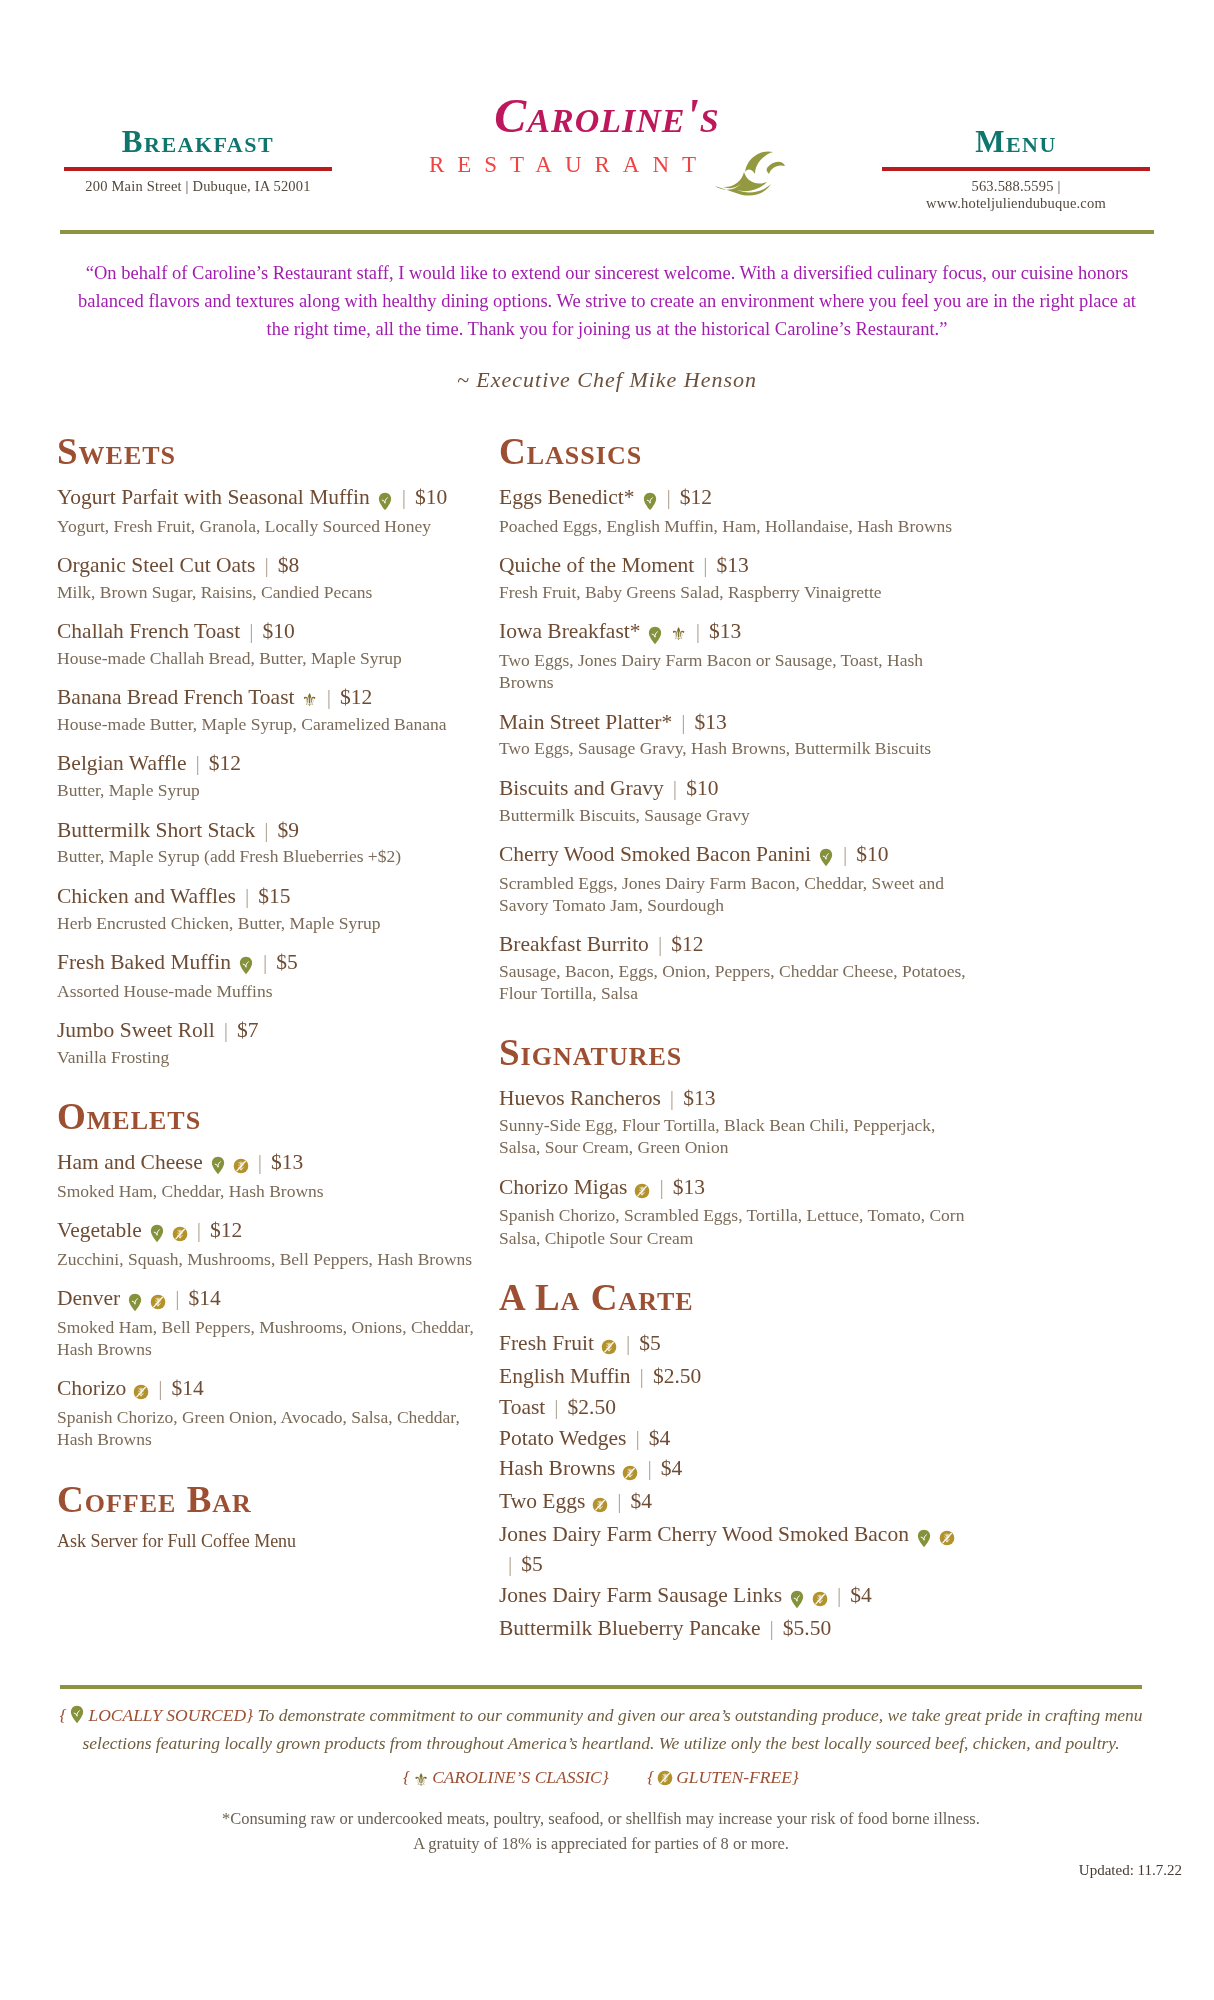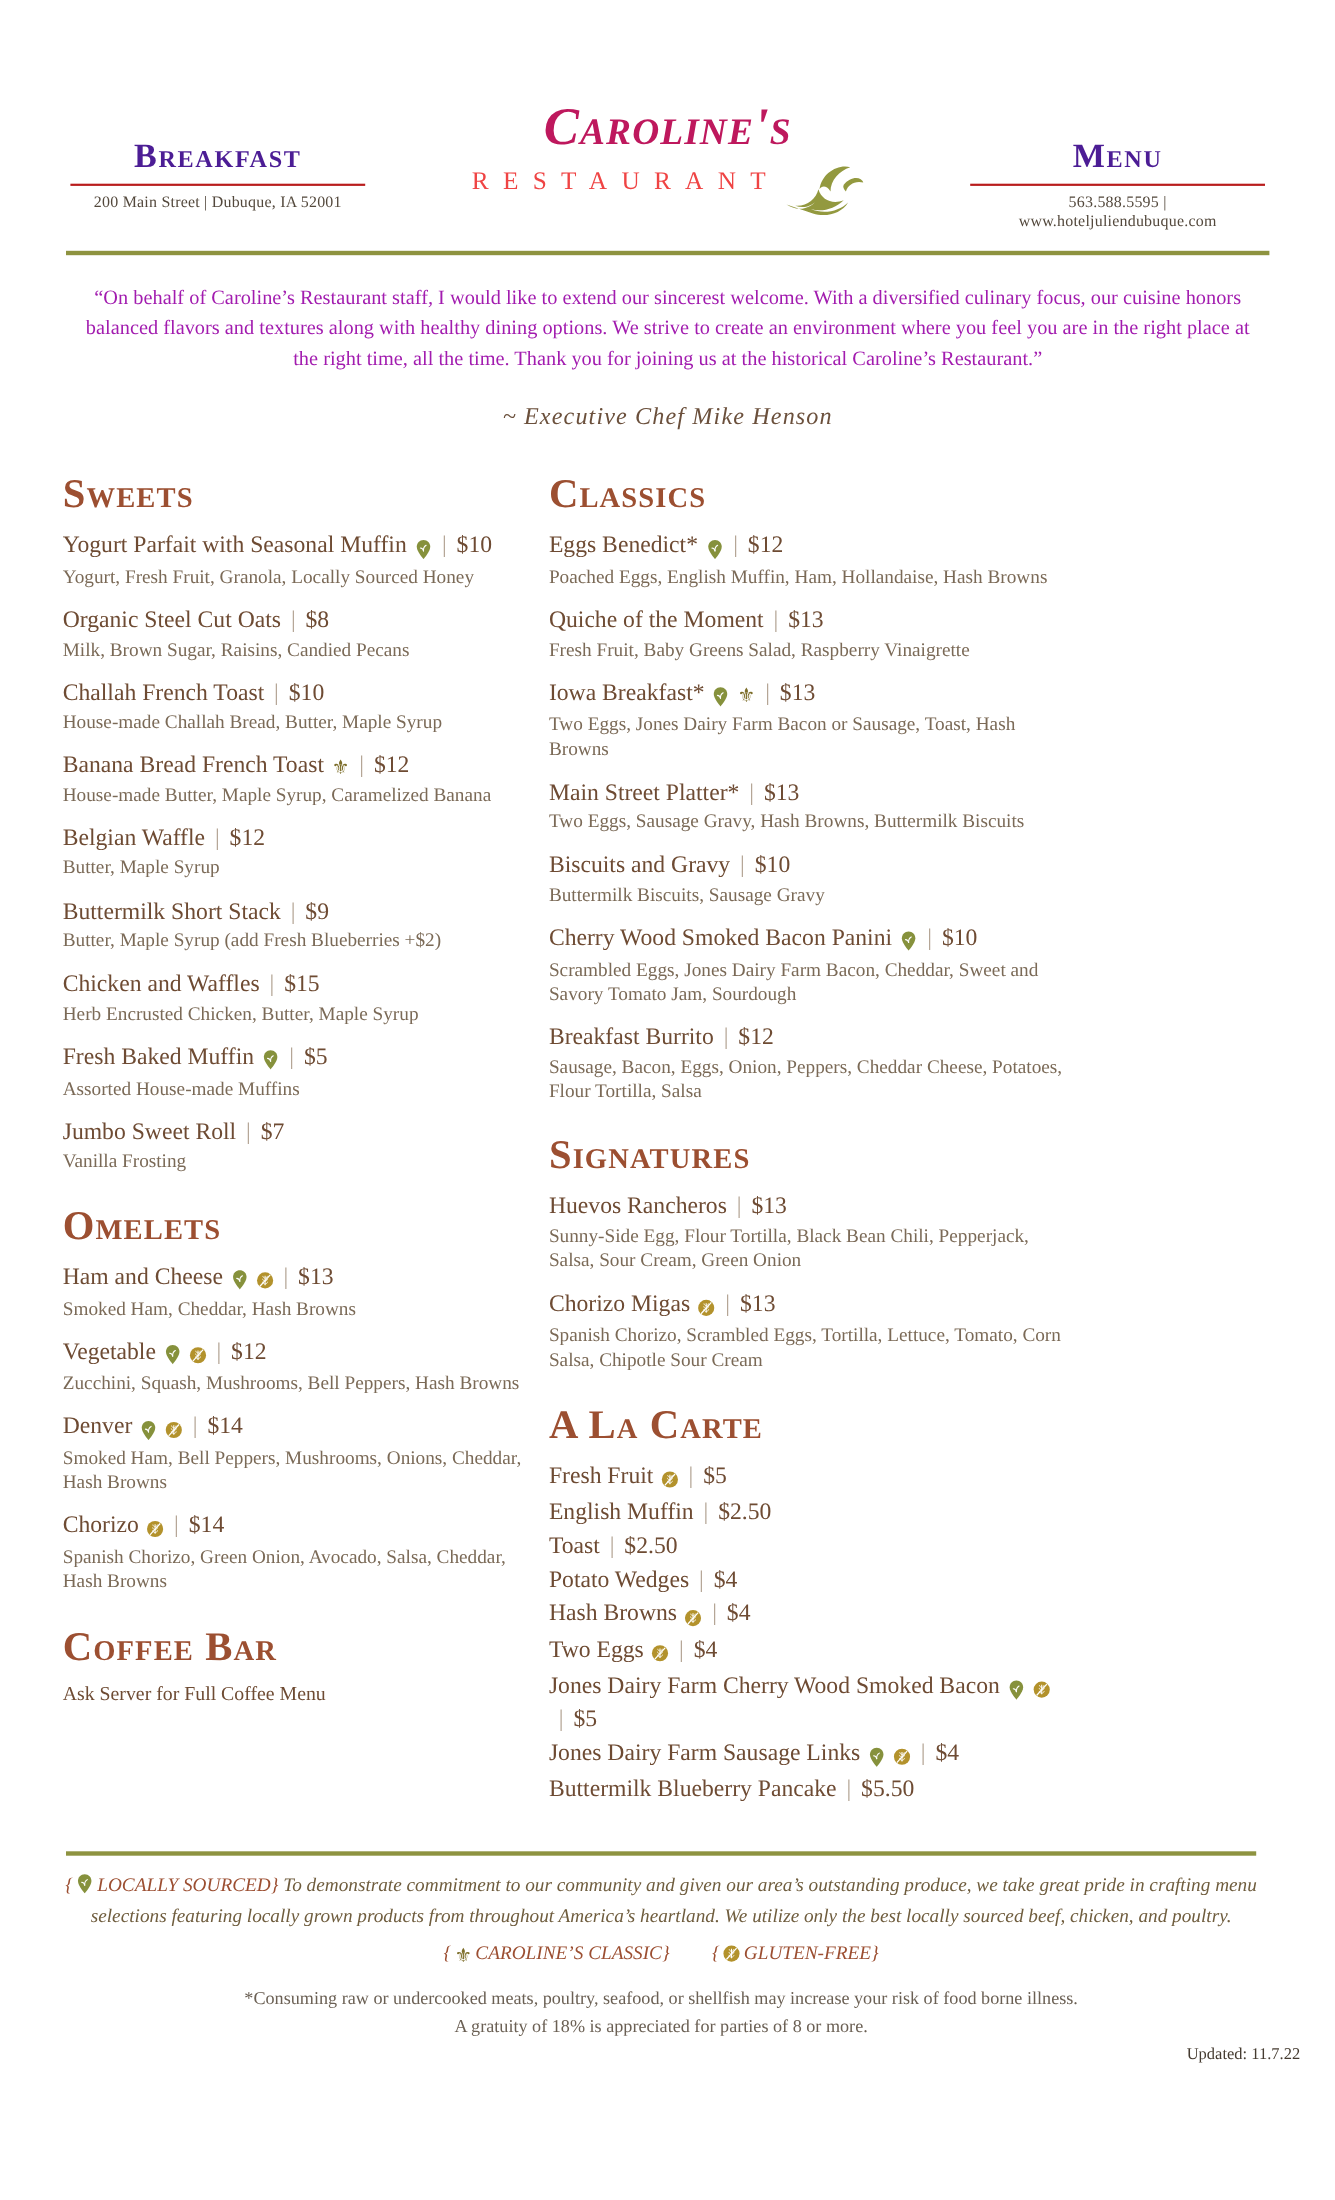--- a/index.html
+++ b/index.html
@@ -2,21 +2,21 @@
 <html><head>
 <meta charset="utf-8">
 <style>
   * { margin:0; padding:0; box-sizing:border-box; }
   body { background:#ffffff; font-family:"Liberation Serif","DejaVu Serif",serif; }
   .page { position:relative; width:1214px; height:2000px; margin:0 auto; background:#ffffff; overflow:hidden; }
 
   
   .header { display:flex; justify-content:space-between; align-items:flex-start; padding:92px 64px 0 64px; }
   .header-side { width:268px; text-align:center; margin-top:32px; }
-  .header-side .hs-title { font-variant:small-caps; font-weight:700; font-size:31px; letter-spacing:1.5px; color:#4c1d95; padding-bottom:7px; border-bottom:2px solid #b91c1c; }
+  .header-side .hs-title { font-variant:small-caps; font-weight:700; font-size:31px; letter-spacing:1.5px; color:#0f766e; padding-bottom:7px; border-bottom:4px solid #b91c1c; }
   .header-side .hs-sub { margin-top:7px; font-size:14.5px; color:#53483c; letter-spacing:0.2px; }
   .logo { text-align:center; margin-top:0; }
   .logo-name { font-variant:small-caps; font-weight:700; font-size:48px; line-height:1.0; color:#be185d; letter-spacing:1px;font-style:italic; }
   .logo-sub-row { display:flex; align-items:flex-start; justify-content:center; margin-top:6px; }
   .logo-sub { font-size:23px; letter-spacing:13px; color:#ef4444; padding-top:6px; }
   .flourish { margin-left:2px; }
 
   .rule { height:4px; background:#8e9340; margin:18px 60px 0 60px; }
 
   

